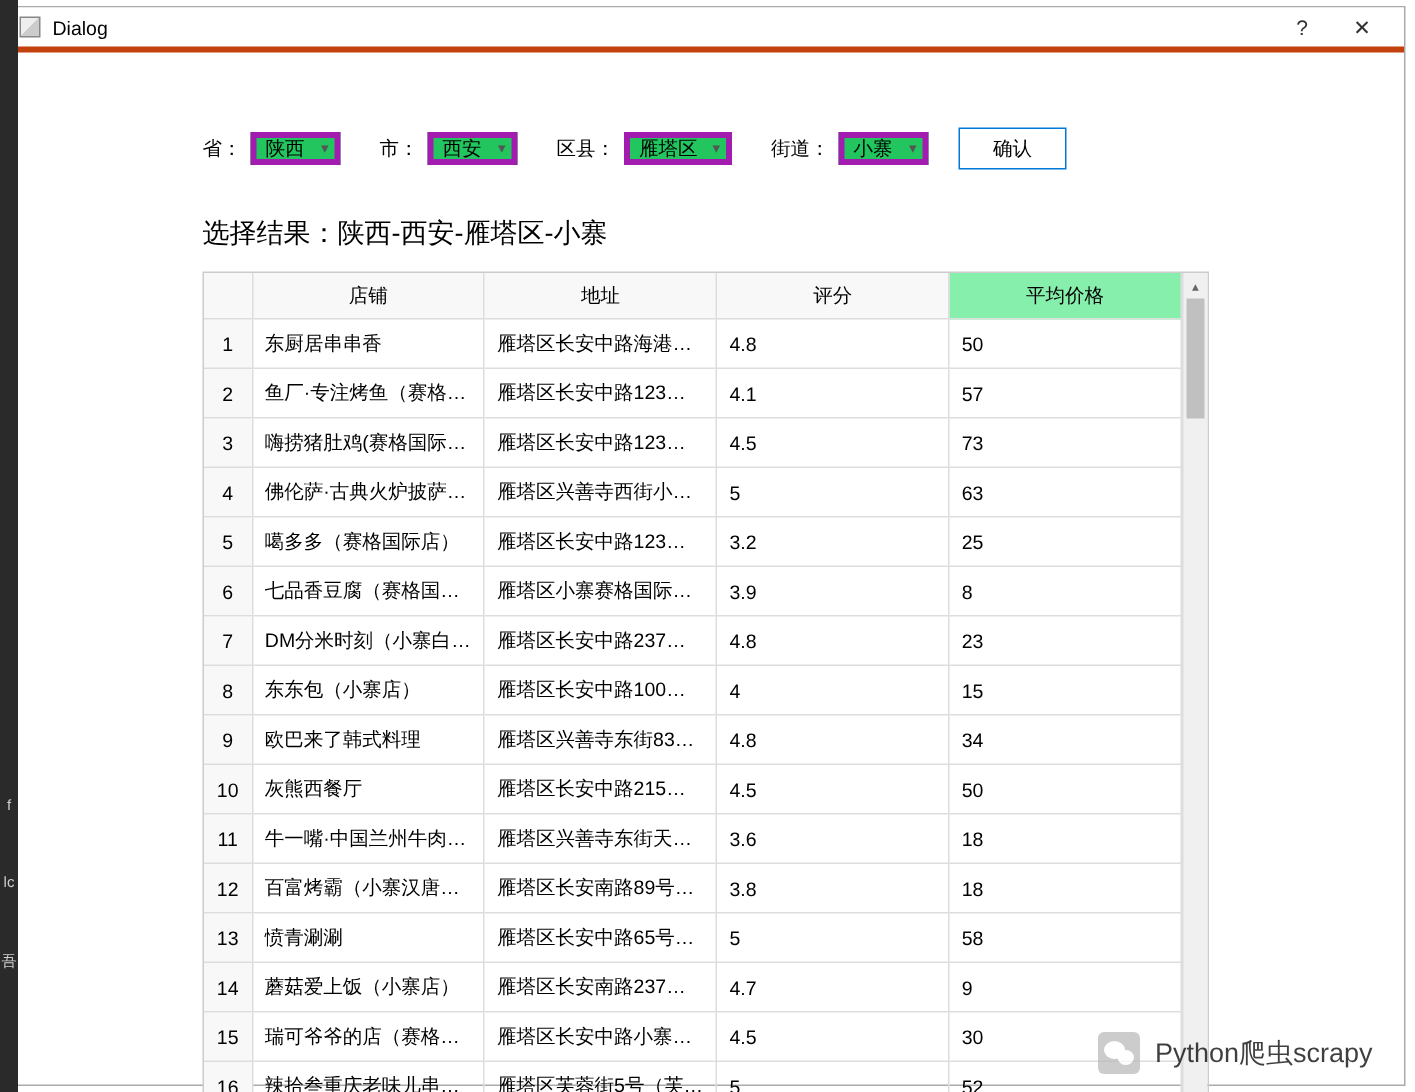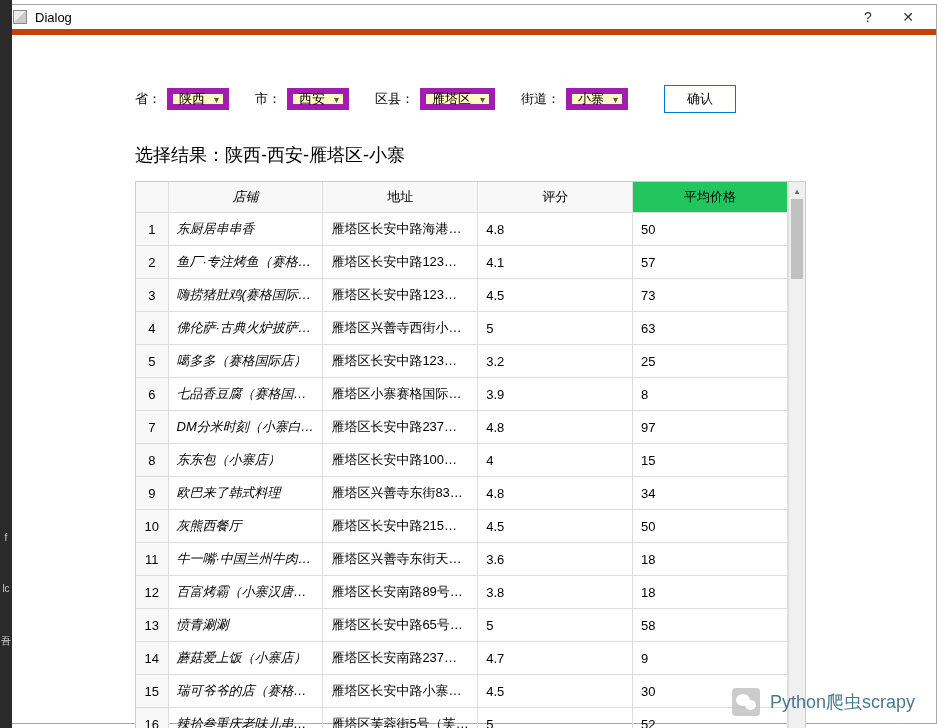--- a/index.html
+++ b/index.html
@@ -20,21 +20,21 @@
       background: #fff;
       margin: 4px;
       display: flex;
       flex-direction: column;
     }
     .titlebar {
       height: 30px;
       display: flex;
       align-items: center;
       padding: 0 8px;
-      border-bottom: 6px solid #c2410c;
+      border-bottom: 4px solid #c2410c;
       background: #fff;
     }
     .titlebar-icon {
       width: 14px;
       height: 14px;
       border: 1px solid #888;
       margin-right: 8px;
       background: linear-gradient(135deg, #eee 50%, #ccc 50%);
     }
     .titlebar-title { flex: 1; font-size: 13px; }
@@ -58,45 +58,45 @@
       display: flex;
       align-items: center;
       gap: 6px;
       margin-bottom: 30px;
     }
     .filter-label { font-size: 13px; margin-left: 0; }
     .filter-label.ml { margin-left: 20px; }
     .combo {
       display: inline-flex;
       align-items: center;
-      border: 6px solid #a21caf;
+      border: 4px solid #a21caf;
       height: 22px;
       padding: 0 4px 0 6px;
-      background: #fef9c3;
+      background: #22c55e;
       font-size: 13px;
       min-width: 60px;
       cursor: pointer;
       position: relative;
     }
     .combo .combo-text { flex: 1; padding-right: 14px; }
     .combo .combo-arrow {
       position: absolute;
       right: 4px;
       top: 50%;
       transform: translateY(-50%);
       font-size: 10px;
       color: #555;
     }
     .confirm-btn {
       border: 1px solid #0078d7;
       background: #fff;
       padding: 4px 22px;
       font-size: 13px;
       cursor: pointer;
-      margin-left: 30px;
+      margin-left: 14px;
     }
     .result-line {
       font-size: 18px;
       margin-bottom: 14px;
     }
     .table-wrap {
       border: 1px solid #ccc;
       flex: 1;
       display: flex;
       overflow: hidden;
@@ -113,39 +113,39 @@
     }
     th {
       background: #f8f8f8;
       border: 1px solid #ddd;
       border-top: none;
       padding: 6px 8px;
       font-weight: normal;
       text-align: center;
       height: 26px;
     }
-    th.sorted { background: #22c55e; }
+    th.sorted { background: #86efac; }
     th.rownum-h { background: #f8f8f8; border-left: none; }
     td {
       border: 1px solid #ddd;
       padding: 7px 8px;
       text-align: left;
       white-space: nowrap;
       overflow: hidden;
       text-overflow: ellipsis;
       max-width: 0;
     }
     td.rownum {
       background: #f8f8f8;
       text-align: center;
       width: 30px;
       min-width: 30px;
       border-left: none;
     }
-    .col-shop { width: 145px; font-style: italic; }
+    .col-shop { width: 145px; }
     .col-addr { width: 145px; }
     .col-rating { width: 145px; }
     .col-price { width: 145px; }
     .vscroll {
       width: 17px;
       background: #f0f0f0;
       border-left: 1px solid #ddd;
       position: relative;
     }
     .vscroll-arrow {
@@ -165,21 +165,21 @@
       height: 80px;
       background: #c0c0c0;
     }
     .watermark {
       position: absolute;
       bottom: 12px;
       right: 28px;
       display: flex;
       align-items: center;
       gap: 10px;
-      color: #0c4a6e;
+      color: #000000;
       font-size: 18px;
       opacity: 0.75;
       pointer-events: none;
     }
     .watermark .wechat {
       width: 28px;
       height: 28px;
       border-radius: 4px;
       background: #bbb;
       display: flex;
@@ -315,21 +315,21 @@
                 <td class="col-shop">七品香豆腐（赛格国际...</td>
                 <td class="col-addr">雁塔区小寨赛格国际购...</td>
                 <td class="col-rating">3.9</td>
                 <td class="col-price">8</td>
               </tr>
               <tr>
                 <td class="rownum">7</td>
                 <td class="col-shop">DM分米时刻（小寨白金...</td>
                 <td class="col-addr">雁塔区长安中路237号二...</td>
                 <td class="col-rating">4.8</td>
-                <td class="col-price">97</td>
+                <td class="col-price">23</td>
               </tr>
               <tr>
                 <td class="rownum">8</td>
                 <td class="col-shop">东东包（小寨店）</td>
                 <td class="col-addr">雁塔区长安中路100号文...</td>
                 <td class="col-rating">4</td>
                 <td class="col-price">15</td>
               </tr>
               <tr>
                 <td class="rownum">9</td>

